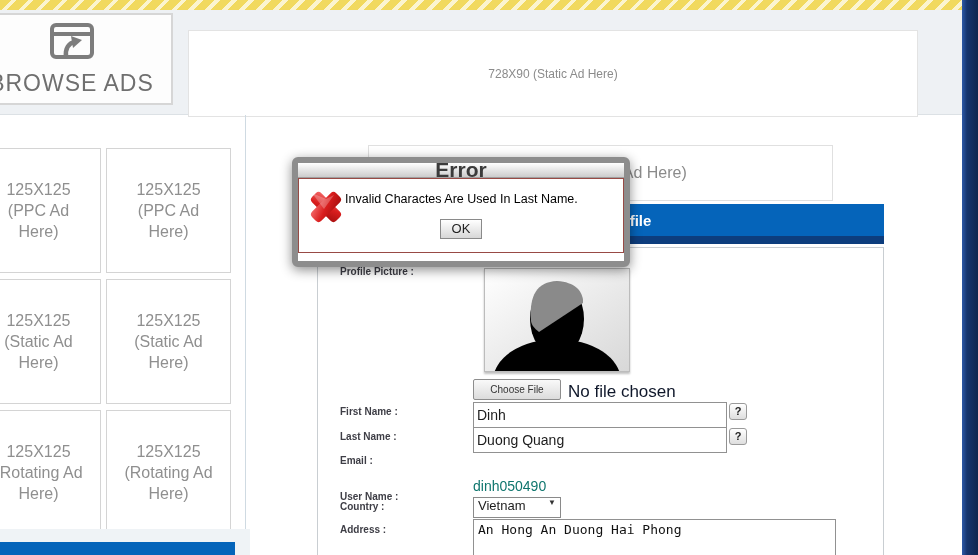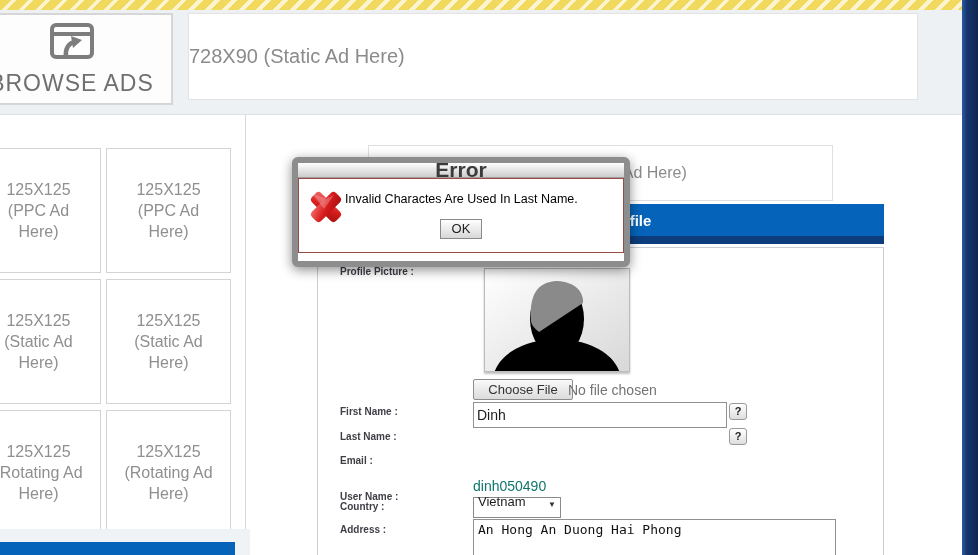--- a/index.html
+++ b/index.html
@@ -16,23 +16,23 @@
   #navy { left:962px; top:0; width:16px; height:555px;
     background:linear-gradient(to right,#2d59a7 0,#16356e 5px,#10264f 100%); }
 
   
   #header { left:0; top:10px; width:962px; height:105px; background:#eef1f4;
             border-bottom:1px solid #dce1e5; }
   #browse-btn { left:-30px; top:13px; width:203px; height:92px; background:#fdfdfd;
     border:2px solid #d6d6d6; display:flex; flex-direction:column; align-items:center;
     justify-content:center; cursor:pointer; }
   #browse-btn .lbl { font-size:23px; color:#6f6f6f; letter-spacing:1px; margin-top:4px; }
-  #ad728 { left:188px; top:13px; width:730px; height:87px; background:#fff;
-    border:1px solid #e3e3e3; display:flex; align-items:center; 
-    color:#8b8b8b; font-size:20px; }
+  #ad728 { left:188px; top:30px; width:730px; height:87px; background:#fff;
+    border:1px solid #e3e3e3; display:flex; align-items:center; justify-content:center;
+    color:#8b8b8b; font-size:12px; }
 
   
   #side-divider { left:245px; top:115px; width:1px; height:440px; background:#cfdae2; }
   .adbox { width:125px; height:125px; background:#fff; border:1px solid #d4d4d4;
     display:flex; align-items:center; justify-content:center; text-align:center;
     color:#8f8f8f; font-size:16px; line-height:21px; white-space:pre-line; }
   #side-bottom-strip { left:0; top:529px; width:250px; height:26px; background:#eff3f6; }
   #side-bottom-blue { left:0; top:542px; width:235px; height:13px; background:#0564ba; }
 
   
@@ -48,28 +48,28 @@
 
   .flabel { position:absolute; font-size:10px; font-weight:bold; color:#3e3e46; }
   .tinput { position:absolute; left:473px; width:254px; height:21px; border:1px solid #919191;
     font-family:"Liberation Sans",sans-serif; font-size:14px; color:#1c1c1c; padding:12px 3px; background:#fff; }
   .helpbtn { position:absolute; left:729px; width:18px; height:17px;
     background:linear-gradient(#ffffff,#dedede); border:1px solid #9a9a9a; border-radius:3px;
     font-size:11px; font-weight:bold; color:#222; text-align:center; line-height:15px; cursor:pointer; }
 
   #pic-frame { left:484px; top:268px; width:146px; height:104px; border:1px solid #bcbcbc;
     box-shadow:0 2px 2px rgba(0,0,0,.25); }
-  #choose-file-btn { left:473px; top:379px; width:100px; height:21px;
+  #choose-file-btn { left:473px; top:379px; width:88px; height:21px;
     background:linear-gradient(#f9f9f9,#dcdcdc); border:1px solid #8d8d8d; border-radius:2px;
-    font-size:13px; color:#333; display:flex; align-items:center; justify-content:center; cursor:pointer; }
-  #no-file-text { left:568px; top:382px; font-size:14px; color:#737373; }
+    font-size:10px; color:#333; display:flex; align-items:center; justify-content:center; cursor:pointer; }
+  #no-file-text { left:568px; top:382px; font-size:17px; color:#0f172a; }
   #user-name-value { left:473px; top:478px; font-size:14px; color:#0f766e; }
   #country-select { left:473px; top:497px; width:88px; height:21px; border:1px solid #8a8a8a;
-    background:#fff; font-size:13px; color:#1c1c1c; display:flex; align-items:flex-end;
-    padding:8px 4px; cursor:pointer; }
+    background:#fff; font-size:13px; color:#1c1c1c; display:flex; align-items:flex-start;
+    padding:0 4px; cursor:pointer; }
   #country-select .chev { margin-left:auto; font-size:8px; color:#333; }
   #address-area { left:473px; top:519px; width:363px; height:60px; border:1px solid #919191;
     font-family:"DejaVu Sans Mono",monospace; font-size:13px; color:#111;
     padding:2px 4px; resize:none; overflow:hidden; background:#fff; }
 
   
   #dialog { left:292px; top:157px; width:338px; height:110px; background:#fff;
     border:6px solid #8d8d8d; border-radius:6px; box-shadow:0 3px 12px rgba(0,0,0,.45); }
   #dialog-titlebar { height:15px; background:linear-gradient(#ffffff,#cccccc);
     border-bottom:1px solid #9f9f9f; display:flex; align-items:center; justify-content:center;
@@ -167,20 +167,21 @@
   <div id="choose-file-btn" class="abs">
     <span>Choose File</span>
   </div>
   <span id="no-file-text" class="abs">No file chosen</span>
 
   <span class="flabel" style="left:340px; top:406px;">First Name :</span>
   <input class="tinput" style="top: 402px;" value="Dinh">
   <div class="helpbtn" style="top:403px;">?</div>
 
   <span class="flabel" style="left:340px; top:431px;">Last Name :</span>
+  <input class="tinput" style="top: 427px;" value="Duong Quang">
   <div class="helpbtn" style="top:428px;">?</div>
 
   <span class="flabel" style="left:340px; top:455px;">Email :</span>
 
   <span class="flabel" style="left:340px; top:478px;margin-top:13px;">User Name :</span>
   <span id="user-name-value" class="abs">dinh050490</span>
 
   <span class="flabel" style="left:340px; top:501px;">Country :</span>
   <div id="country-select" class="abs">
     <span>Vietnam</span>

